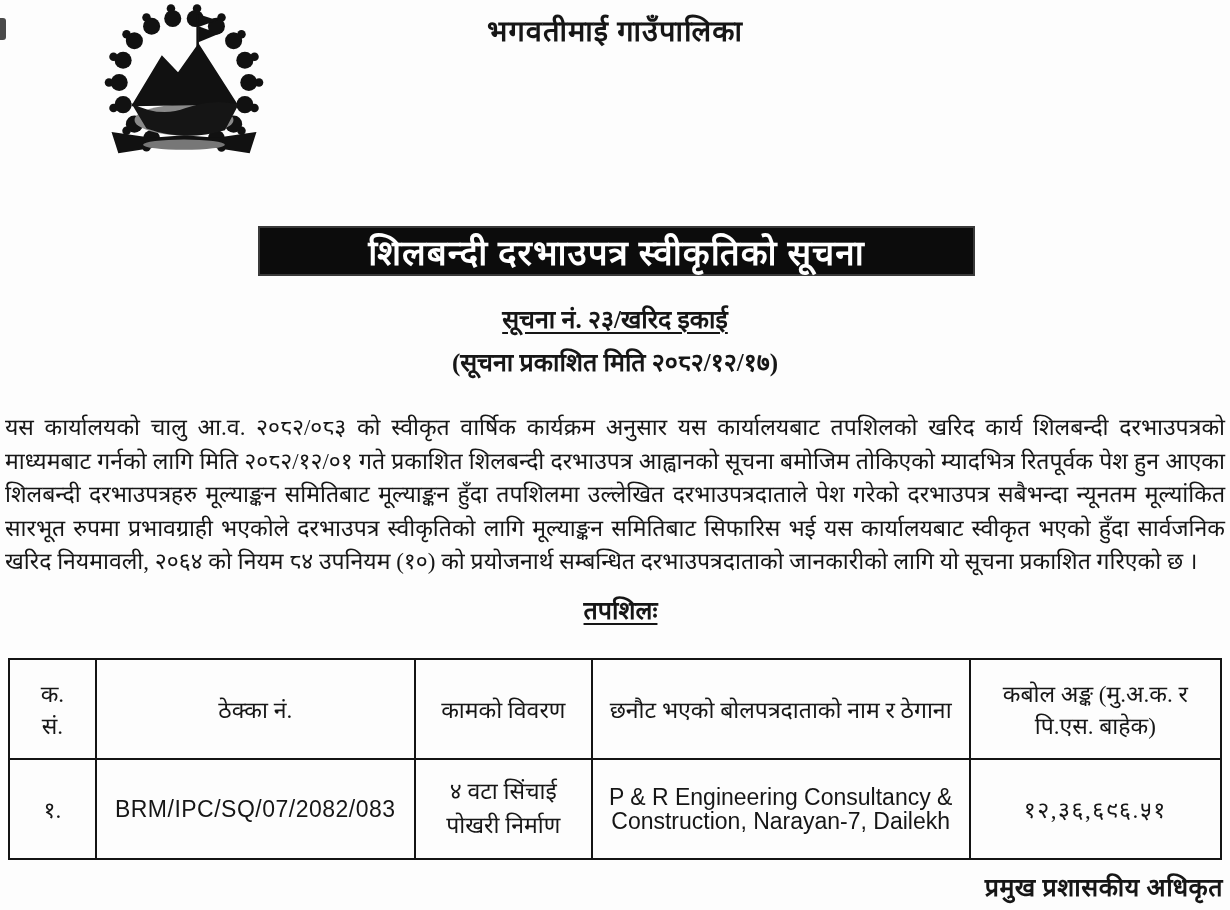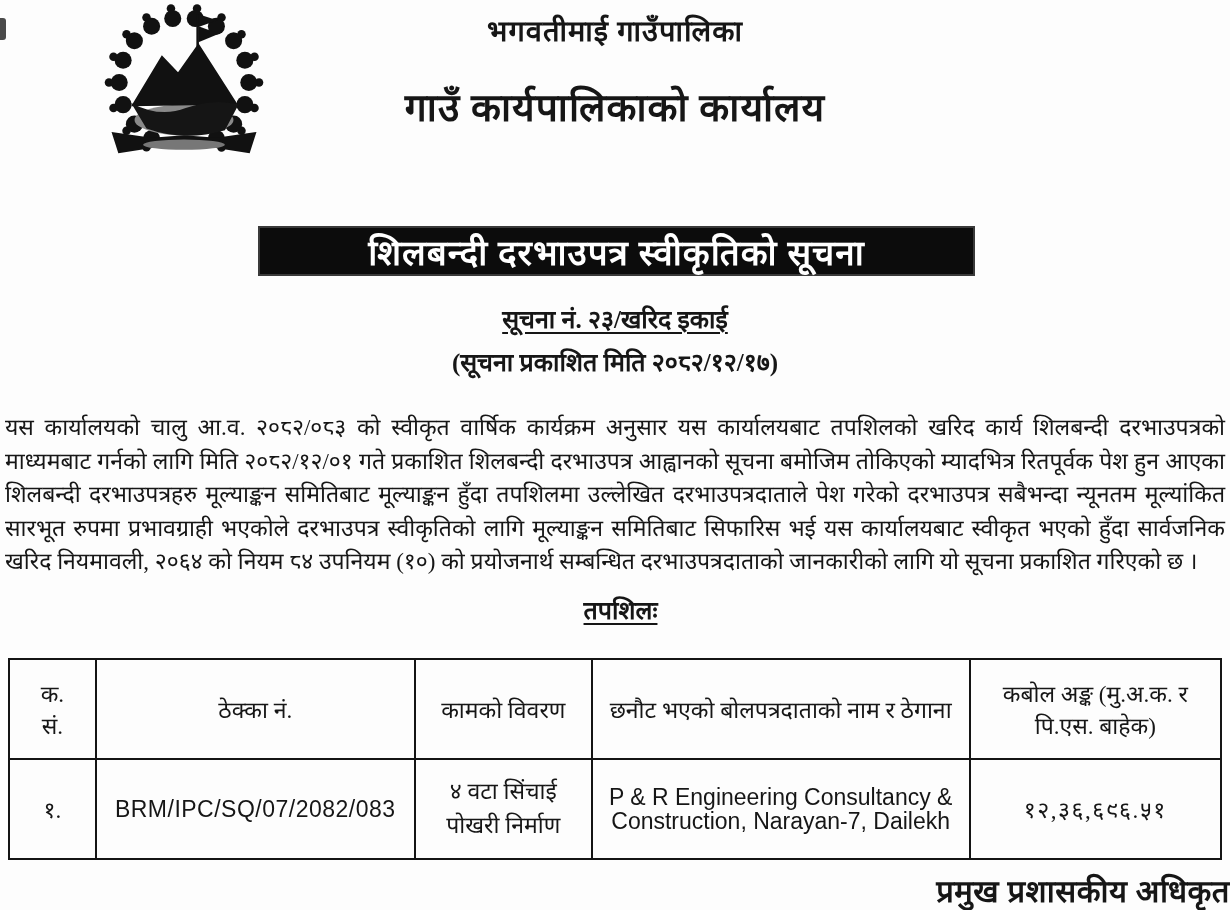--- a/index.html
+++ b/index.html
@@ -87,22 +87,22 @@
     font-family: "Liberation Sans", "DejaVu Sans", sans-serif;
     font-size: 25px; letter-spacing: .5px;
   }
   td.cell-work { font-size: 23px; padding: 6px 16px; line-height: 34px; }
   td.cell-bidder {
     font-family: "Liberation Sans", "DejaVu Sans", sans-serif;
     font-size: 24px; line-height: 24px; padding: 6px 26px; margin-left: 8px;
   }
   td.cell-amount { text-align: left; padding-left: 26px; font-size: 24px; letter-spacing: 1.5px; }
   .signature {
-    position: absolute; right: 0; top: 869px;
-    font-size: 31px; font-weight: bold; letter-spacing: .5px; margin-left: 12px;
+    position: absolute; right: 7px; top: 869px;
+    font-size: 25px; font-weight: bold; letter-spacing: .5px; margin-left: 12px;
   }
 </style>
 </head>
 <body>
 
 <div class="page">
 
   <div class="scan-artifact"></div>
 
   <div class="emblem">
@@ -157,21 +157,20 @@
         <path d="M117,12 L139,19 L117,27 Z"></path>
         <path d="M117,26 L141,35 L117,45 Z"></path>
 
         <path d="M15,150 L62,157 L100,154 L138,157 L185,150 L177,175 L100,163 L23,175 Z"></path>
         <ellipse cx="100" cy="165" rx="48" ry="6" fill="#777777"></ellipse>
       </g>
     </svg>
   </div>
 
   <div class="org-name">भगवतीमाई गाउँपालिका</div>
-  <div class="office-name">गाउँ कार्यपालिकाको कार्यालय</div>
 
   <div class="banner">
     <span>शिलबन्दी दरभाउपत्र स्वीकृतिको सूचना</span>
   </div>
 
   <div class="notice-no">सूचना नं. २३/खरिद इकाई</div>
   <div class="pub-date">(सूचना प्रकाशित मिति २०८२/१२/१७)</div>
 
   <p class="body-text">यस कार्यालयको चालु आ.व. २०८२/०८३ को स्वीकृत वार्षिक कार्यक्रम अनुसार यस कार्यालयबाट तपशिलको खरिद कार्य शिलबन्दी दरभाउपत्रको माध्यमबाट गर्नको लागि मिति २०८२/१२/०१ गते प्रकाशित शिलबन्दी दरभाउपत्र आह्वानको सूचना बमोजिम तोकिएको म्यादभित्र रितपूर्वक पेश हुन आएका शिलबन्दी दरभाउपत्रहरु मूल्याङ्कन समितिबाट मूल्याङ्कन हुँदा तपशिलमा उल्लेखित दरभाउपत्रदाताले पेश गरेको दरभाउपत्र सबैभन्दा न्यूनतम मूल्यांकित सारभूत रुपमा प्रभावग्राही भएकोले दरभाउपत्र स्वीकृतिको लागि मूल्याङ्कन समितिबाट सिफारिस भई यस कार्यालयबाट स्वीकृत भएको हुँदा सार्वजनिक खरिद नियमावली, २०६४ को नियम ८४ उपनियम (१०) को प्रयोजनार्थ सम्बन्धित दरभाउपत्रदाताको जानकारीको लागि यो सूचना प्रकाशित गरिएको छ ।</p>
 

